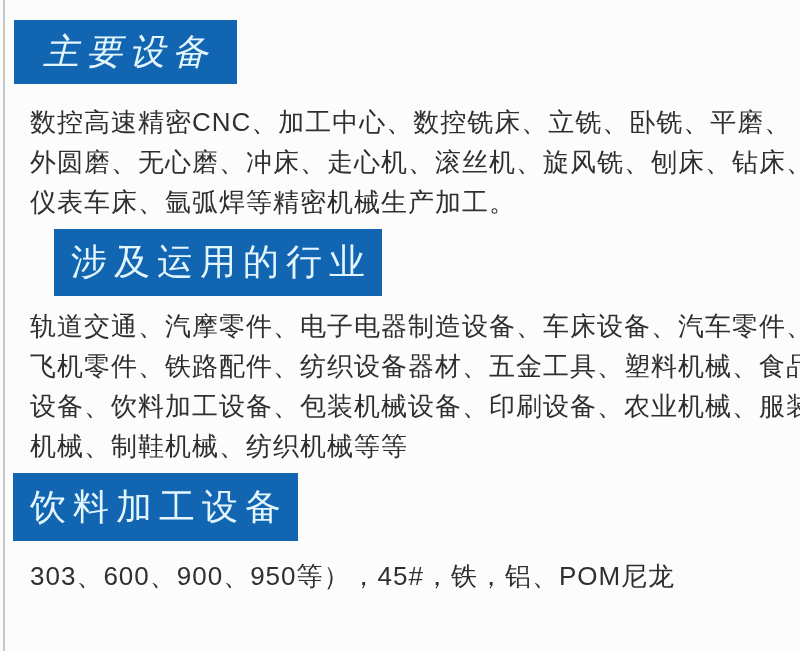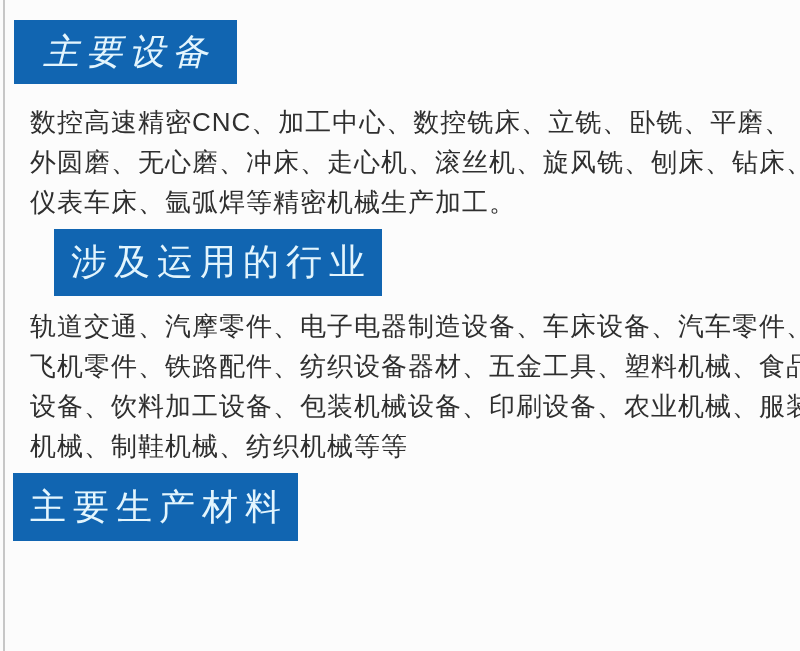--- a/index.html
+++ b/index.html
@@ -68,15 +68,16 @@
 </div>
 
 <div class="banner banner-industries">涉及运用的行业</div>
 <div class="para para-industries">
   <div class="text-line">轨道交通、汽摩零件、电子电器制造设备、车床设备、汽车零件、</div>
   <div class="text-line">飞机零件、铁路配件、纺织设备器材、五金工具、塑料机械、食品</div>
   <div class="text-line">设备、饮料加工设备、包装机械设备、印刷设备、农业机械、服装</div>
   <div class="text-line">机械、制鞋机械、纺织机械等等</div>
 </div>
 
-<div class="banner banner-materials">主要生产材料</div>
+<div class="banner banner-materials">饮料加工设备</div>
 <div class="para para-materials">
+  <div class="text-line">303、600、900、950等），45#，铁，铝、POM尼龙</div>
 </div>
 
 </body></html>

